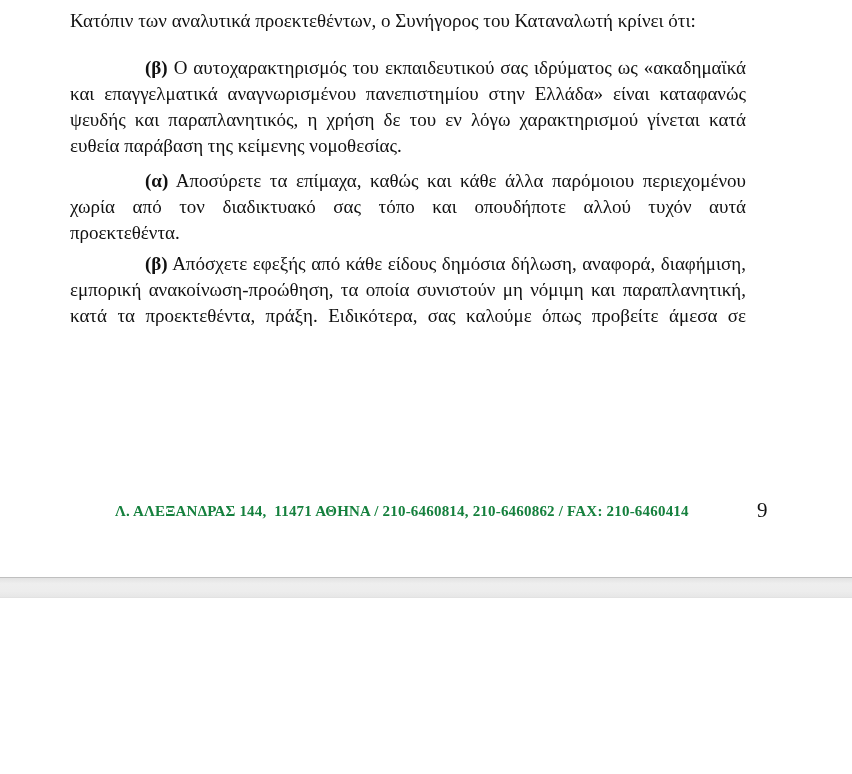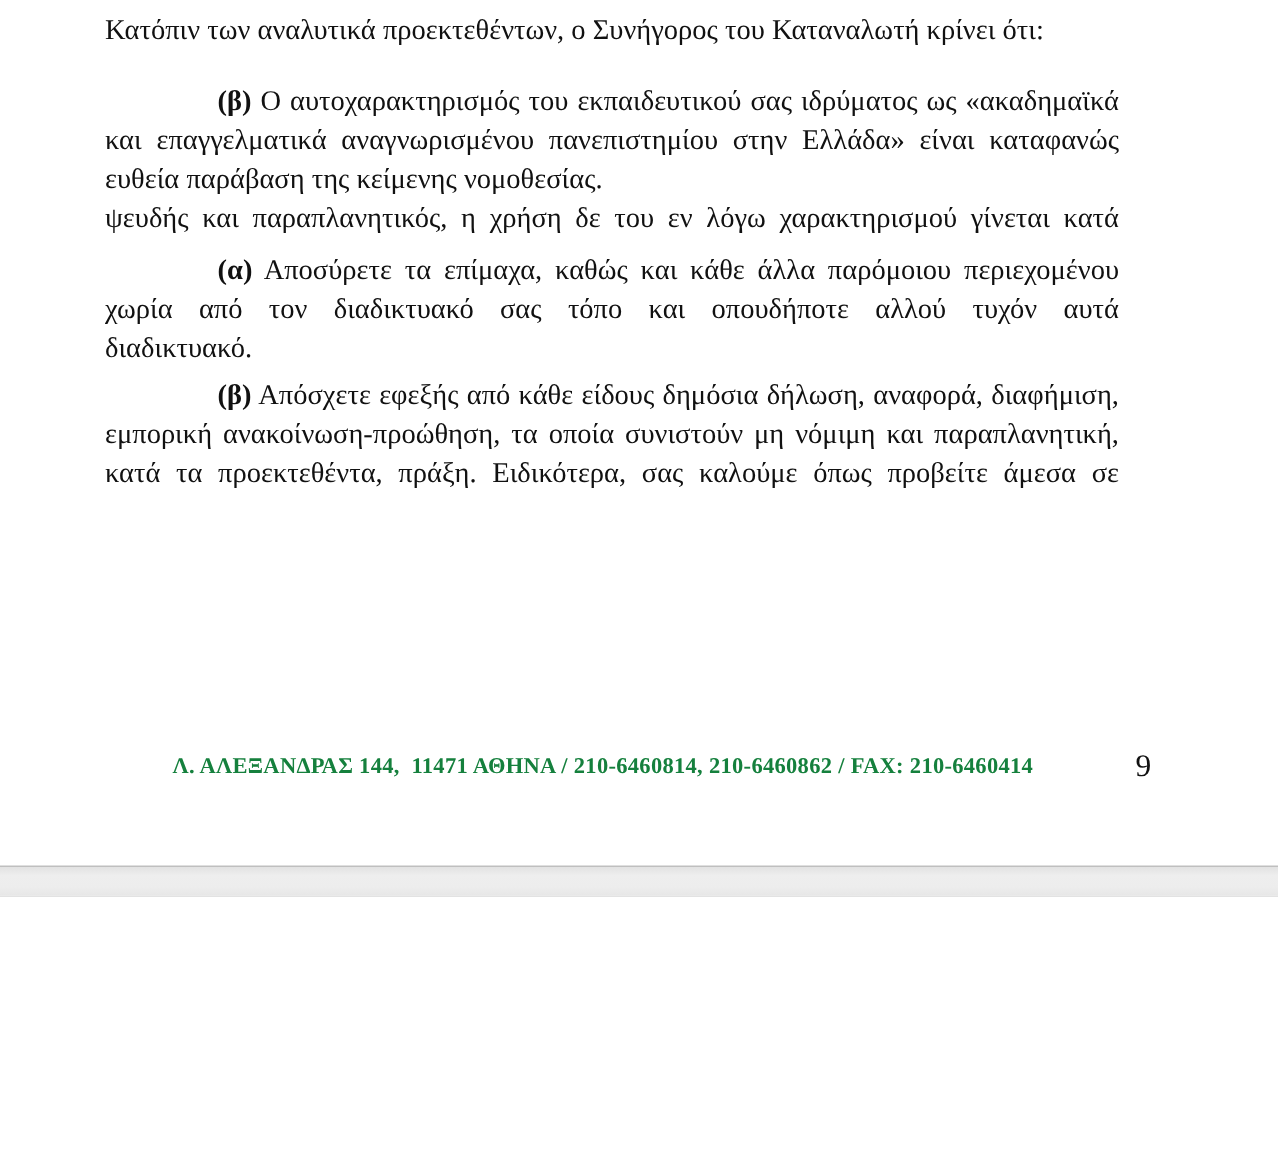--- a/index.html
+++ b/index.html
@@ -97,27 +97,27 @@
 <div class="viewer">
 
   <div class="page" id="page9">
     <div class="content" id="p9content">
         <div class="para">
           <div class="line last">Κατόπιν των αναλυτικά προεκτεθέντων, ο Συνήγορος του Καταναλωτή κρίνει ότι:</div>
         </div>
         <div class="para">
           <div class="line indent"><b>(β)</b> Ο αυτοχαρακτηρισμός του εκπαιδευτικού σας ιδρύματος ως «ακαδημαϊκά</div>
           <div class="line">και επαγγελματικά αναγνωρισμένου πανεπιστημίου στην Ελλάδα» είναι καταφανώς</div>
+          <div class="line">ψευδής και παραπλανητικός, η χρήση δε του εν λόγω χαρακτηρισμού γίνεται κατά</div>
           <div class="line last">ευθεία παράβαση της κείμενης νομοθεσίας.</div>
-          <div class="line">ψευδής και παραπλανητικός, η χρήση δε του εν λόγω χαρακτηρισμού γίνεται κατά</div>
         </div>
         <div class="para">
           <div class="line indent"><b>(α)</b> Αποσύρετε τα επίμαχα, καθώς και κάθε άλλα παρόμοιου περιεχομένου</div>
           <div class="line">χωρία από τον διαδικτυακό σας τόπο και οπουδήποτε αλλού τυχόν αυτά</div>
-          <div class="line last">διαδικτυακό.</div>
+          <div class="line last">προεκτεθέντα.</div>
         </div>
         <div class="para">
           <div class="line indent"><b>(β)</b> Απόσχετε εφεξής από κάθε είδους δημόσια δήλωση, αναφορά, διαφήμιση,</div>
           <div class="line">εμπορική ανακοίνωση-προώθηση, τα οποία συνιστούν μη νόμιμη και παραπλανητική,</div>
           <div class="line">κατά τα προεκτεθέντα, πράξη. Ειδικότερα, σας καλούμε όπως προβείτε άμεσα σε</div>
         </div>
       </div>
 
     <div class="footer-address">Λ. ΑΛΕΞΑΝΔΡΑΣ 144,  11471 ΑΘΗΝΑ / 210-6460814, 210-6460862 / FAX: 210-6460414</div>
 

